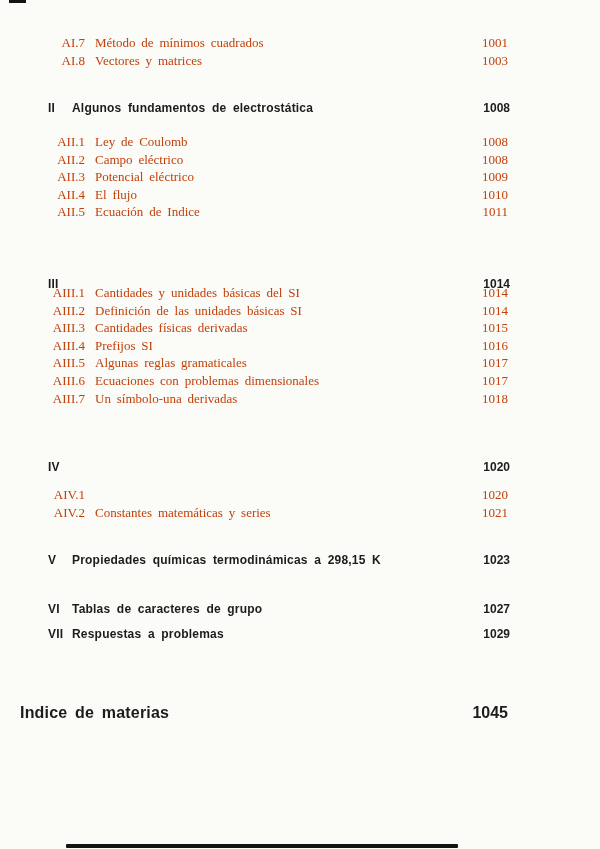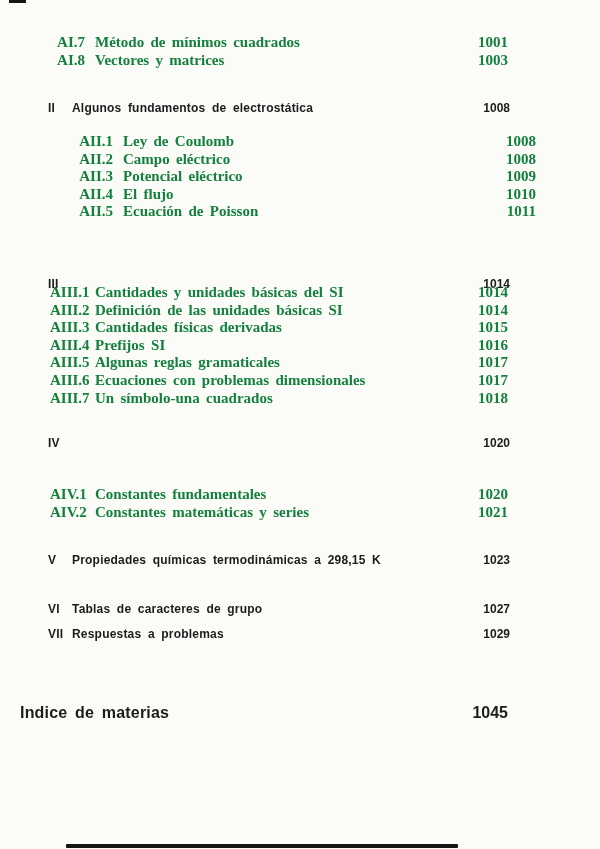--- a/index.html
+++ b/index.html
@@ -19,32 +19,32 @@
   .h-row{
     position:absolute;left:48px;width:462px;display:flex;align-items:baseline;
     font-family:"Liberation Sans", sans-serif;font-weight:700;font-size:12px;line-height:20px;
     color:#1c1c1c;letter-spacing:.2px;word-spacing:3px;white-space:nowrap;
   }
   .h-num{min-width:24px;flex:none;}
   .h-page{margin-left:auto;word-spacing:0;letter-spacing:0;}
   
   .entries{
     position:absolute;left:50px;width:458px;
-    font-family:"Liberation Serif", serif;font-size:15px;line-height:17.6px;
-    color:#15803d;word-spacing:2.6px;white-space:nowrap;font-weight:bold;
+    font-family:"Liberation Serif", serif;font-size:13px;line-height:17.6px;
+    color:#c2410c;word-spacing:2.6px;white-space:nowrap;
   }
   .e-row{display:flex;align-items:baseline;}
   .e-num{width:35px;flex:none;text-align:right;word-spacing:0;}
   .e-title{margin-left:10px;}
   .e-page{margin-left:auto;word-spacing:0;}
   
   .ent-ai{top:34px;}
-  .sec-ii{top:98px;}   .ent-ii{top:133px;margin-left:28px;}
+  .sec-ii{top:98px;}   .ent-ii{top:133px;}
   .sec-iii{top:248px;margin-top:26px;} .ent-iii{top:284px;}
-  .sec-iv{top:433px;}  .ent-iv{top:486px;}
+  .sec-iv{top:457px;}  .ent-iv{top:486px;}
   .sec-v{top:550px;}
   .sec-vi{top:599px;}
   .sec-vii{top:624px;}
   
   .index-row{
     position:absolute;left:20px;top:703px;width:488px;display:flex;align-items:baseline;
     font-family:"Liberation Sans", sans-serif;font-weight:700;font-size:16px;line-height:20px;
     color:#1c1c1c;letter-spacing:.2px;word-spacing:3px;justify-content:flex-end;
   }
   .index-row .h-page{margin-left:auto;}
@@ -89,21 +89,21 @@
           <span class="e-title">Potencial eléctrico</span>
           <span class="e-page">1009</span>
         </div>
         <div class="e-row">
           <span class="e-num">AII.4</span>
           <span class="e-title">El flujo</span>
           <span class="e-page">1010</span>
         </div>
         <div class="e-row">
           <span class="e-num">AII.5</span>
-          <span class="e-title">Ecuación de Poisson</span>
+          <span class="e-title">Ecuación de Indice</span>
           <span class="e-page">1011</span>
         </div>
       </div>
       <div class="h-row sec-iii">
         <span class="h-num">III</span>
         <span class="h-page">1014</span>
       </div>
       <div class="entries ent-iii">
         <div class="e-row">
           <span class="e-num">AIII.1</span>
@@ -130,33 +130,32 @@
           <span class="e-title">Algunas reglas gramaticales</span>
           <span class="e-page">1017</span>
         </div>
         <div class="e-row">
           <span class="e-num">AIII.6</span>
           <span class="e-title">Ecuaciones con problemas dimensionales</span>
           <span class="e-page">1017</span>
         </div>
         <div class="e-row">
           <span class="e-num">AIII.7</span>
-          <span class="e-title">Un símbolo-una cuadrados</span>
+          <span class="e-title">Un símbolo-una derivadas</span>
           <span class="e-page">1018</span>
         </div>
       </div>
       <div class="h-row sec-iv">
         <span class="h-num">IV</span>
         <span class="h-title"></span>
         <span class="h-page">1020</span>
       </div>
       <div class="entries ent-iv">
         <div class="e-row">
           <span class="e-num">AIV.1</span>
-          <span class="e-title">Constantes fundamentales</span>
           <span class="e-page">1020</span>
         </div>
         <div class="e-row">
           <span class="e-num">AIV.2</span>
           <span class="e-title">Constantes matemáticas y series</span>
           <span class="e-page">1021</span>
         </div>
       </div>
       <div class="h-row sec-v">
         <span class="h-num">V</span>

